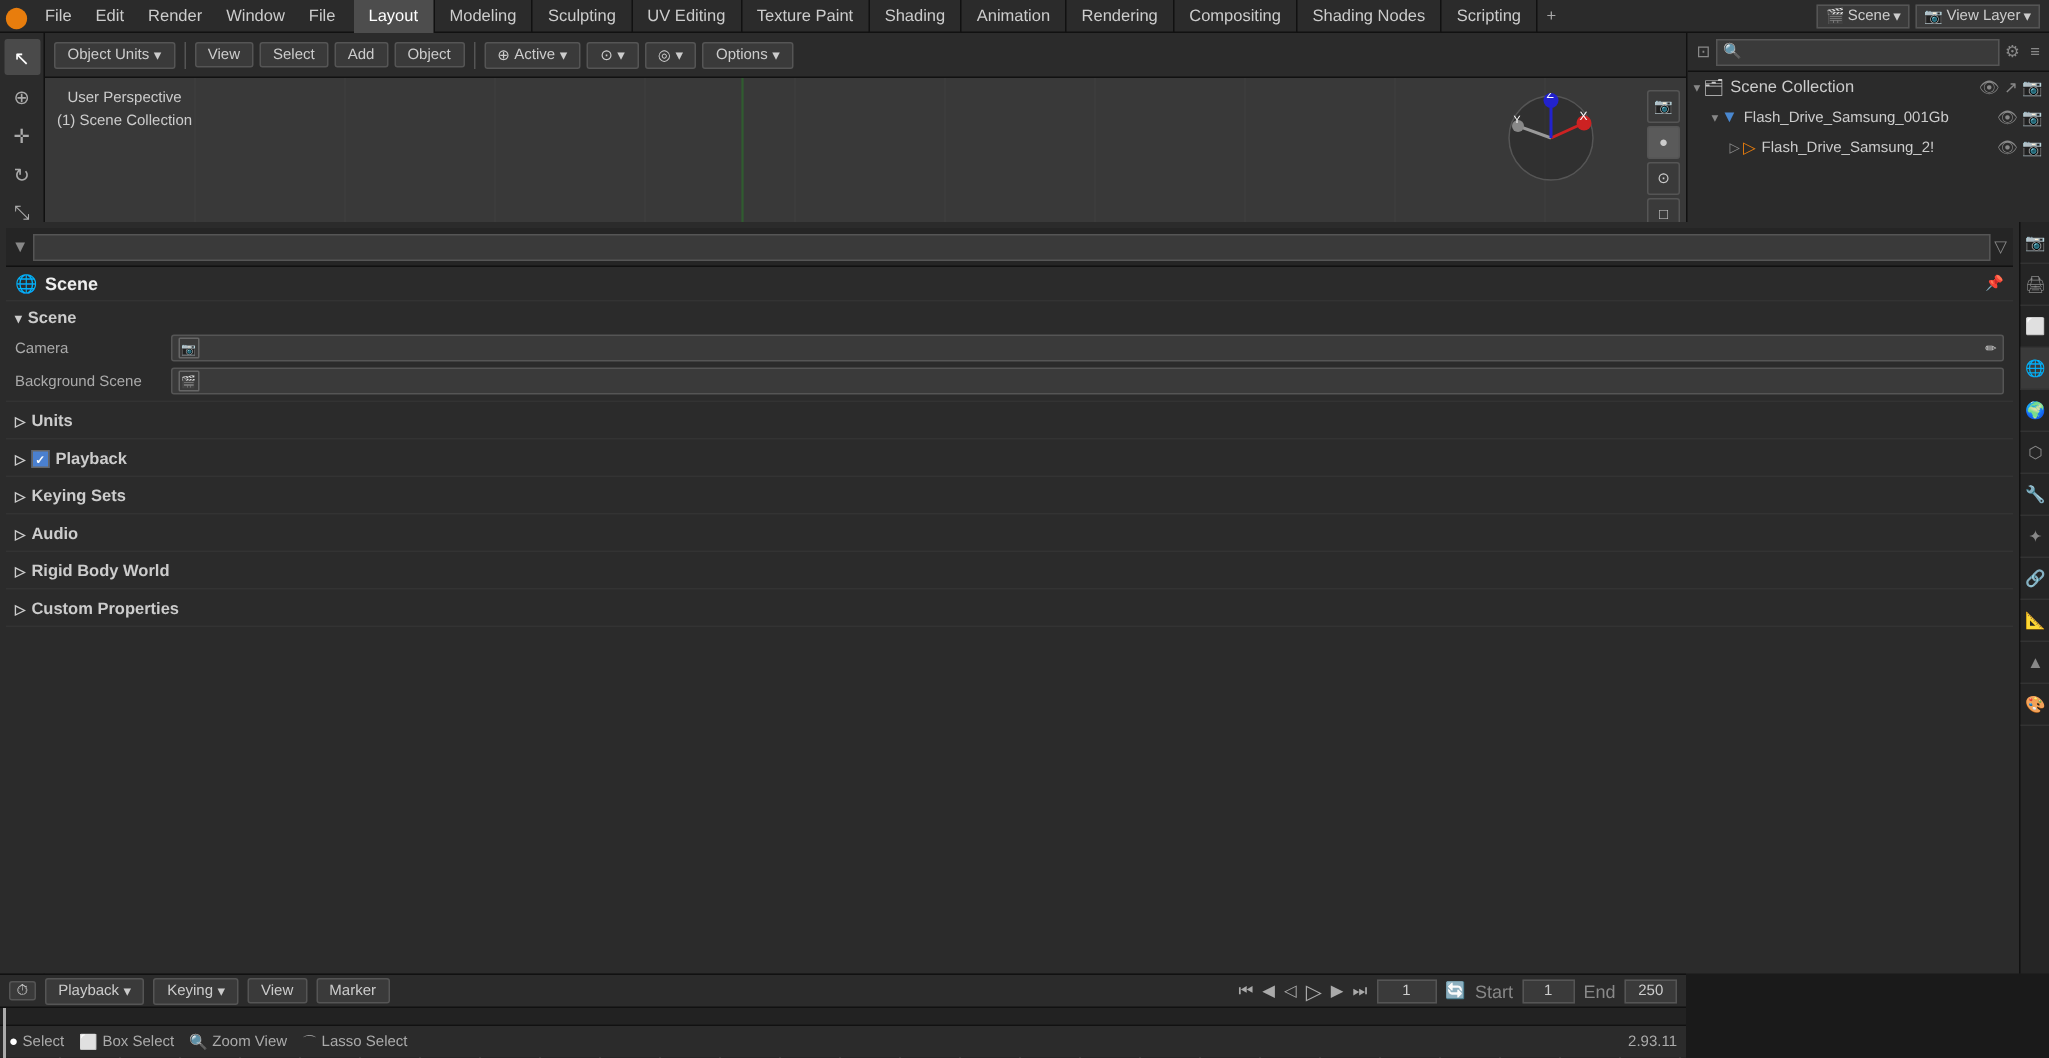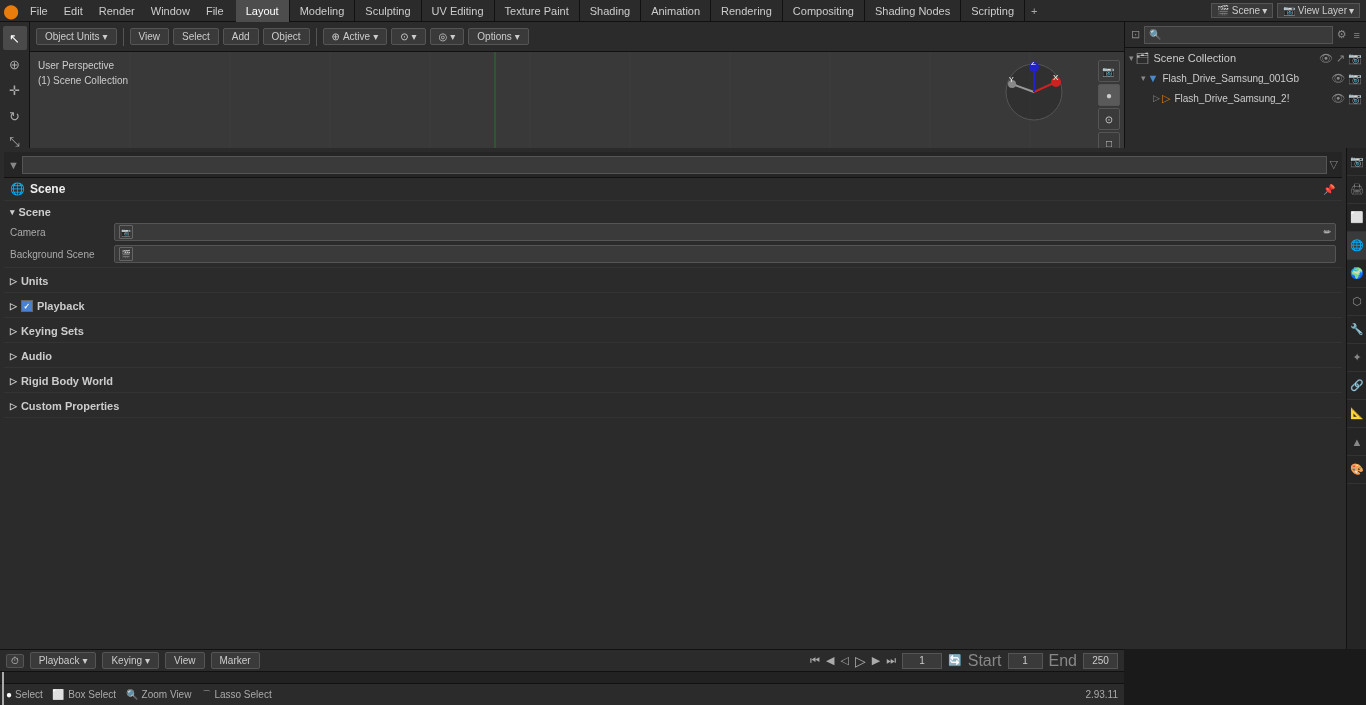--- a/index.html
+++ b/index.html
@@ -162,20 +162,21 @@
 
     
     #perspective-info {
       position: absolute;
       top: 6px;
       left: 8px;
       color: #ccc;
       font-size: 10px;
       line-height: 1.5;
       pointer-events: none;
+      text-align: center;
     }
 
     
     #gizmo {
       position: absolute;
       top: 10px;
       right: 60px;
       width: 60px;
       height: 60px;
     }
@@ -398,21 +399,21 @@
     .tl-input {
       width: 40px;
       height: 16px;
       background: #3a3a3a;
       border: 1px solid #555;
       color: #ccc;
       font-size: 10px;
       text-align: center;
     }
     .tl-label {
-      font-size: 16px;
+      font-size: 12px;
       color: #888;
     }
 
     #bottom-status {
       position: absolute;
       bottom: 0;
       left: 0;
       right: 242px;
       height: 22px;
       background: #2b2b2b;

